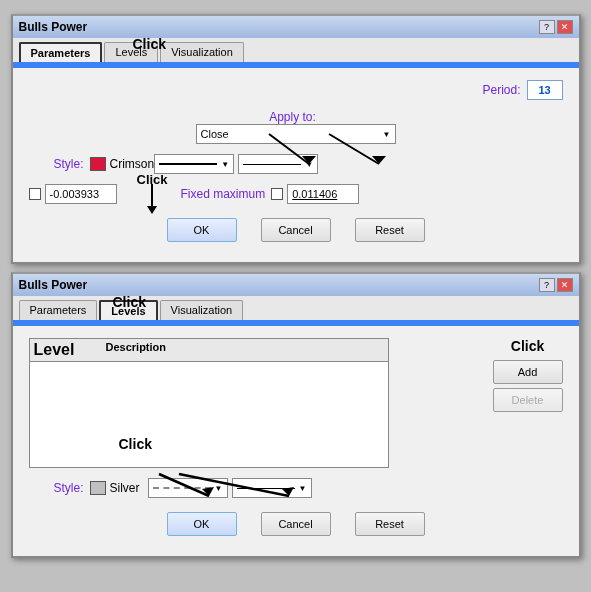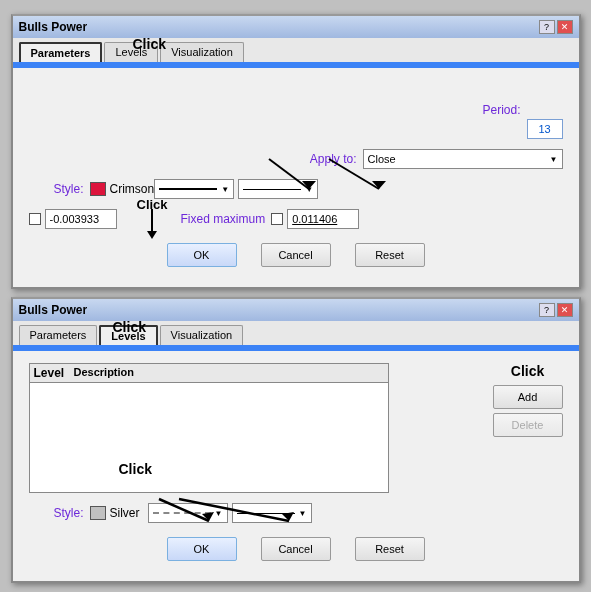--- a/index.html
+++ b/index.html
@@ -202,22 +202,22 @@
       height: 130px;
       overflow: auto;
     }
     .levels-table-header {
       display: flex;
       background: #e8e8e8;
       border-bottom: 1px solid #888;
       padding: 2px 4px;
     }
     .col-level {
-      width: 40px;
-      font-size: 12px;
+      width: 72px;
+      font-size: 16px;
       font-weight: bold;
     }
     .col-desc {
       flex: 1;
       font-size: 11px;
       font-weight: bold;
     }
 
     .side-buttons {
       display: flex;
@@ -267,24 +267,24 @@
     <div class="tabs">
       <div class="tab active">Parameters</div>
       <div class="tab">Levels</div>
       <div class="tab">Visualization</div>
     </div>
 
     <div class="dialog-body">
 
       <div class="row" style="justify-content: flex-end;">
         <span class="label-right">Period:</span>
-        <input class="input-box input-blue" value="13" style="width: 36px; color: rgb(0, 85, 204); font-weight: normal; margin-top: 39px;">
-      </div>
-
-      <div class="row" style="justify-content: flex-end;">
+        <input class="input-box input-blue" value="13" style="width: 36px; color: rgb(0, 85, 204); font-weight: bold;">
+      </div>
+
+      <div class="row" style="justify-content: flex-end; flex-direction: column;">
         <span class="label-right">Apply to:</span>
         <div class="dropdown" style="width:200px;">
           <span>Close</span>
           <span class="dropdown-arrow">▼</span>
         </div>
       </div>
 
       <div class="row" style="position:relative;">
         <span class="label-right" style="width:55px;">Style:</span>
         <div class="color-swatch" style="background:#dc143c;"></div>

